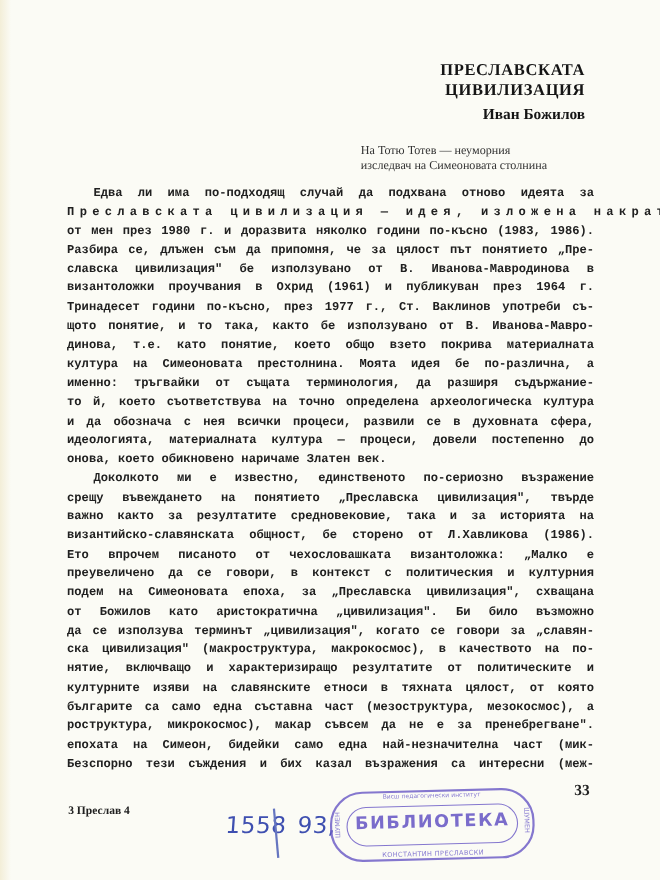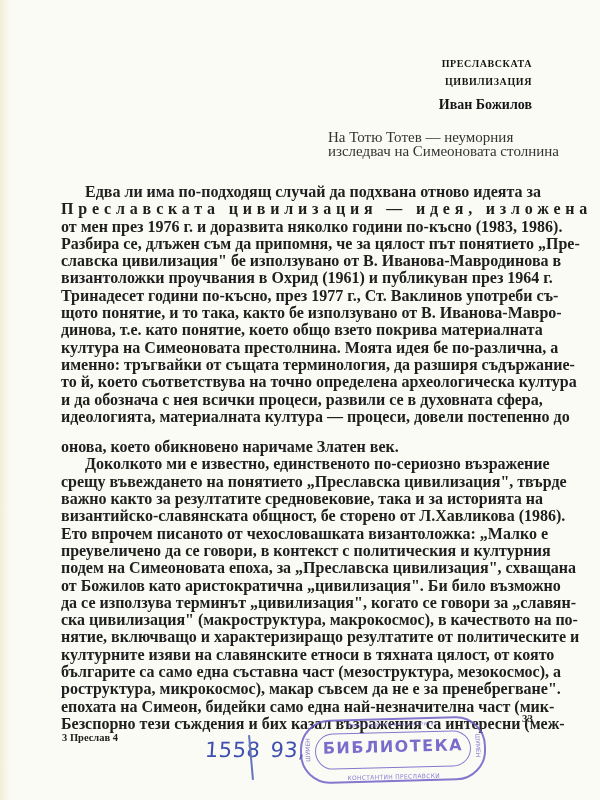--- a/index.html
+++ b/index.html
@@ -23,63 +23,62 @@
     }
     .title-block {
       position: absolute;
       right: 68px;
       top: 55px;
       text-align: right;
     }
     .title-line {
       font-family: "Liberation Serif", serif;
       font-weight: bold;
-      font-size: 10px;
+      font-size: 15px;
       letter-spacing: 0.6px;
       line-height: 18px;
       color: #151515;
     }
     .author {
       font-family: "Liberation Serif", serif;
       font-weight: bold;
       font-size: 14px;
       margin-top: 6px;
       color: #151515;
     }
     .dedication {
       position: absolute;
       left: 328px;
       top: 130px;
       font-family: "Liberation Serif", serif;
-      font-size: 15px;
+      font-size: 11px;
       line-height: 14px;
       color: #333;
     }
     .body-text {
       position: absolute;
       left: 61px;
-      top: 183px;
+      top: 168px;
       width: 479px;
-      font-family: Liberation Serif, serif;
-      font-size: 16px;
+      font-family: Liberation Mono, monospace;
+      font-size: 11px;
       font-weight: bold;
       line-height: 17.3px;
       color: #202020;
     }
     .line {
       white-space: nowrap;
       text-align: justify;
       text-align-last: justify;
       display: block;
       height: 17.3px;
       overflow: visible;
     }
     .line.last {
       text-align-last: left;
-      margin-top: 13px;
     }
     .line.indent {
       padding-left: 24px;
     }
     .spaced {
       letter-spacing: 4.8px;
     }
     .footer-left {
       position: absolute;
       left: 62px;
@@ -88,21 +87,21 @@
       font-weight: bold;
       font-size: 10.5px;
       color: #202020;
     }
     .page-number {
       position: absolute;
       left: 522px;
       top: 712px;
       font-family: "Liberation Serif", serif;
       font-weight: bold;
-      font-size: 11px;
+      font-size: 14px;
       color: #202020;
     }
     .handwritten {
       position: absolute;
       left: 205px;
       top: 738px;
       font-family: "DejaVu Sans", sans-serif;
       font-size: 21px;
       color: #3e4fb0;
       transform: skewX(-4deg);
@@ -201,21 +200,21 @@
 
 <div class="dedication">
   <div>На Тотю Тотев — неуморния</div>
   <div>изследвач на Симеоновата столнина</div>
 </div>
 
 <div class="body-text">
   <div>
     <span class="line indent">Едва ли има по-подходящ случай да подхвана отново идеята за</span>
     <span class="line spaced">Преславската цивилизация — идея, изложена накратко</span>
-    <span class="line">от мен през 1976 г. и доразвита няколко години по-късно (1983, 1986).</span>
+    <span class="line">от мен през 1980 г. и доразвита няколко години по-късно (1983, 1986).</span>
     <span class="line">Разбира се, длъжен съм да припомня, че за цялост път понятието „Пре-</span>
     <span class="line">славска цивилизация" бе използувано от В. Иванова-Мавродинова в</span>
     <span class="line">византоложки проучвания в Охрид (1961) и публикуван през 1964 г.</span>
     <span class="line">Тринадесет години по-късно, през 1977 г., Ст. Ваклинов употреби съ-</span>
     <span class="line">щото понятие, и то така, както бе използувано от В. Иванова-Мавро-</span>
     <span class="line">динова, т.е. като понятие, което общо взето покрива материалната</span>
     <span class="line">култура на Симеоновата престолнина. Моята идея бе по-различна, а</span>
     <span class="line">именно: тръгвайки от същата терминология, да разширя съдържание-</span>
     <span class="line">то й, което съответствува на точно определена археологическа култура</span>
     <span class="line">и да обозначa с нея всички процеси, развили се в духовната сфера,</span>

